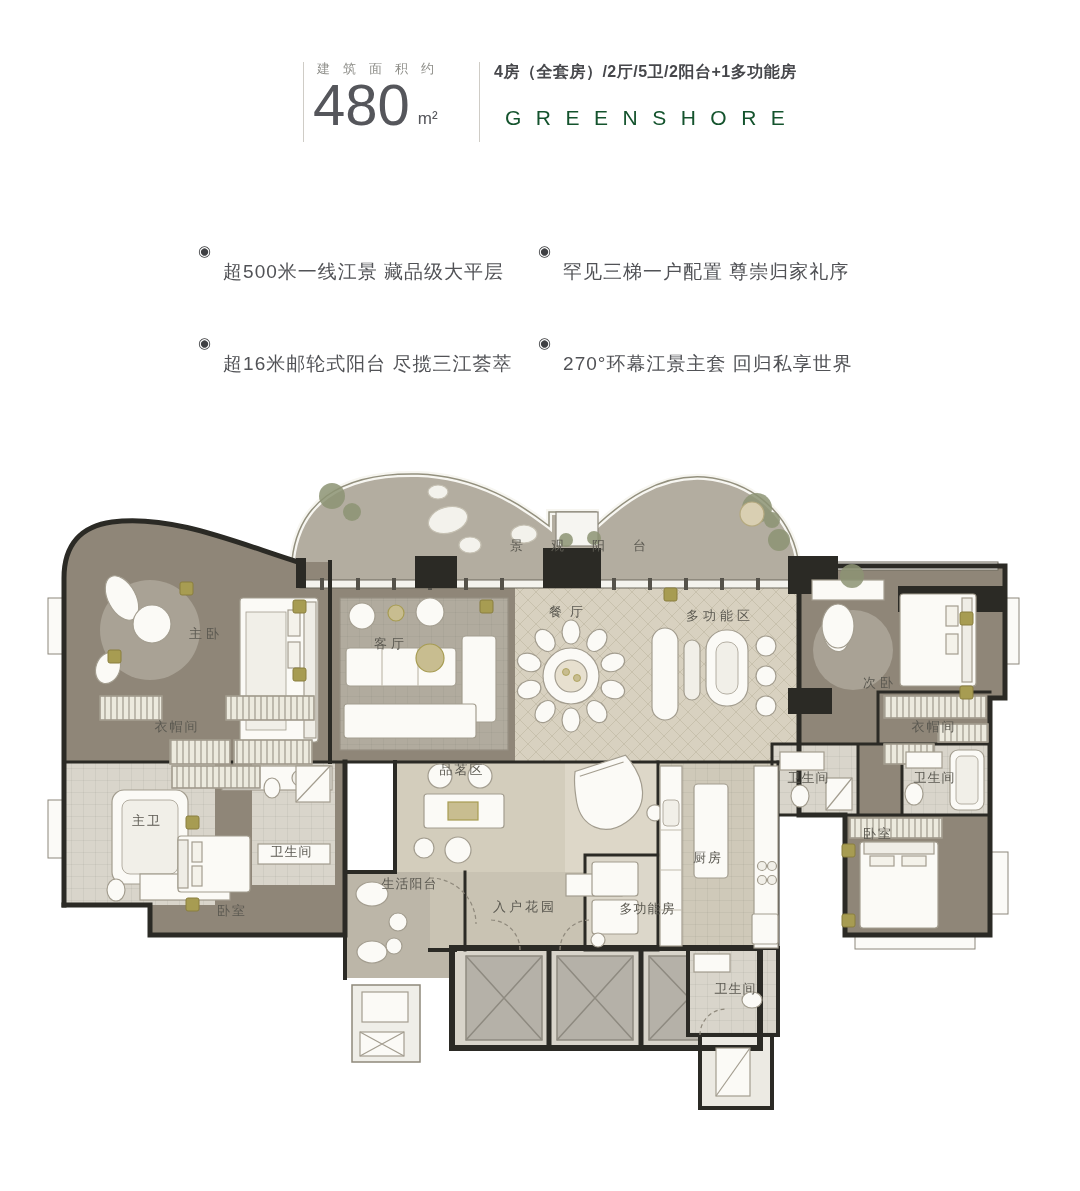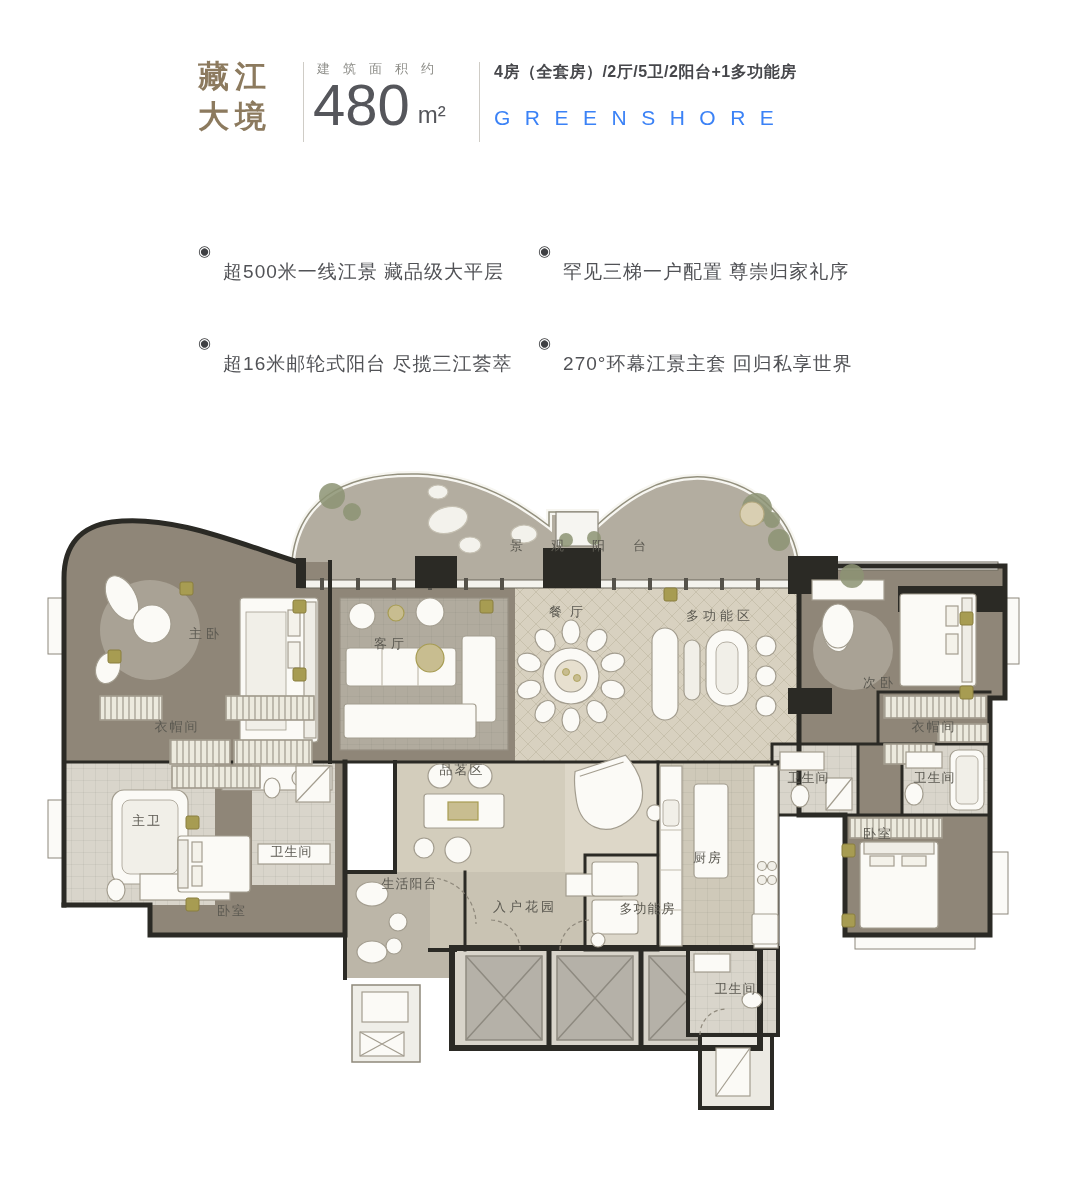--- a/index.html
+++ b/index.html
@@ -7,44 +7,40 @@
         font-family:"Liberation Sans","DejaVu Sans",sans-serif;}
   
   .brand{position:absolute;left:198px;top:57px;width:110px;
          font-size:31px;font-weight:700;color:#8c7a5e;letter-spacing:6px;line-height:40px;}
   .vdiv{position:absolute;width:1px;background:#cfccc6;}
   .vdiv.d1{left:303px;top:62px;height:80px;}
   .vdiv.d2{left:479px;top:62px;height:80px;}
   .area-label{position:absolute;left:317px;top:60px;font-size:13px;letter-spacing:13px;color:#8e8e89;}
   .area-row{position:absolute;left:313px;top:74px;display:flex;align-items:flex-end;}
   .area-value{font-size:58px;color:#55565b;line-height:62px;}
-  .area-unit{font-size:24px;color:#55565b;margin-left:8px;padding-bottom:7px;}
+  .area-unit{font-size:17px;color:#55565b;margin-left:8px;padding-bottom:7px;}
   .layout-line{position:absolute;left:494px;top:62px;font-size:16px;font-weight:700;color:#46474b;letter-spacing:.5px;}
-  .eng-name{position:absolute;left:494px;top:106px;font-size:21px;letter-spacing:14.5px;color:#3b82f6;}
+  .eng-name{position:absolute;left:505px;top:106px;font-size:21px;letter-spacing:14.5px;color:#14532d;}
   
   .highlights{position:absolute;left:198px;top:215px;width:690px;
               display:grid;grid-template-columns:340px auto;row-gap:22px;}
   .hl-item{display:flex;align-items:center;white-space:nowrap;}
   .hl-dot{font-size:15px;color:#3f4043;margin-right:12px;line-height:1;}
   .hl-text{font-size:19px;color:#515256;letter-spacing:1px;margin-top:44px;}
   
   .plan-wrap{position:absolute;left:40px;top:430px;width:1000px;height:700px;}
   .plan-wrap svg{position:absolute;left:0;top:0;}
   .room-label{position:absolute;transform:translate(-50%,-50%);font-size:13px;color:#5b5951;
               white-space:nowrap;z-index:5;}
 </style>
 </head>
 <body>
 
 <div class="page">
 
-  <div class="brand">
-    <div>藏江</div>
-    <div>大境</div>
-  </div>
   <div class="vdiv d1"></div>
   <div class="area-label">建筑面积约</div>
   <div class="area-row">
     <span class="area-value">480</span>
     <span class="area-unit">m²</span>
   </div>
   <div class="vdiv d2"></div>
   <div class="layout-line">4房（全套房）/2厅/5卫/2阳台+1多功能房</div>
   <div class="eng-name">GREENSHORE</div>
 

